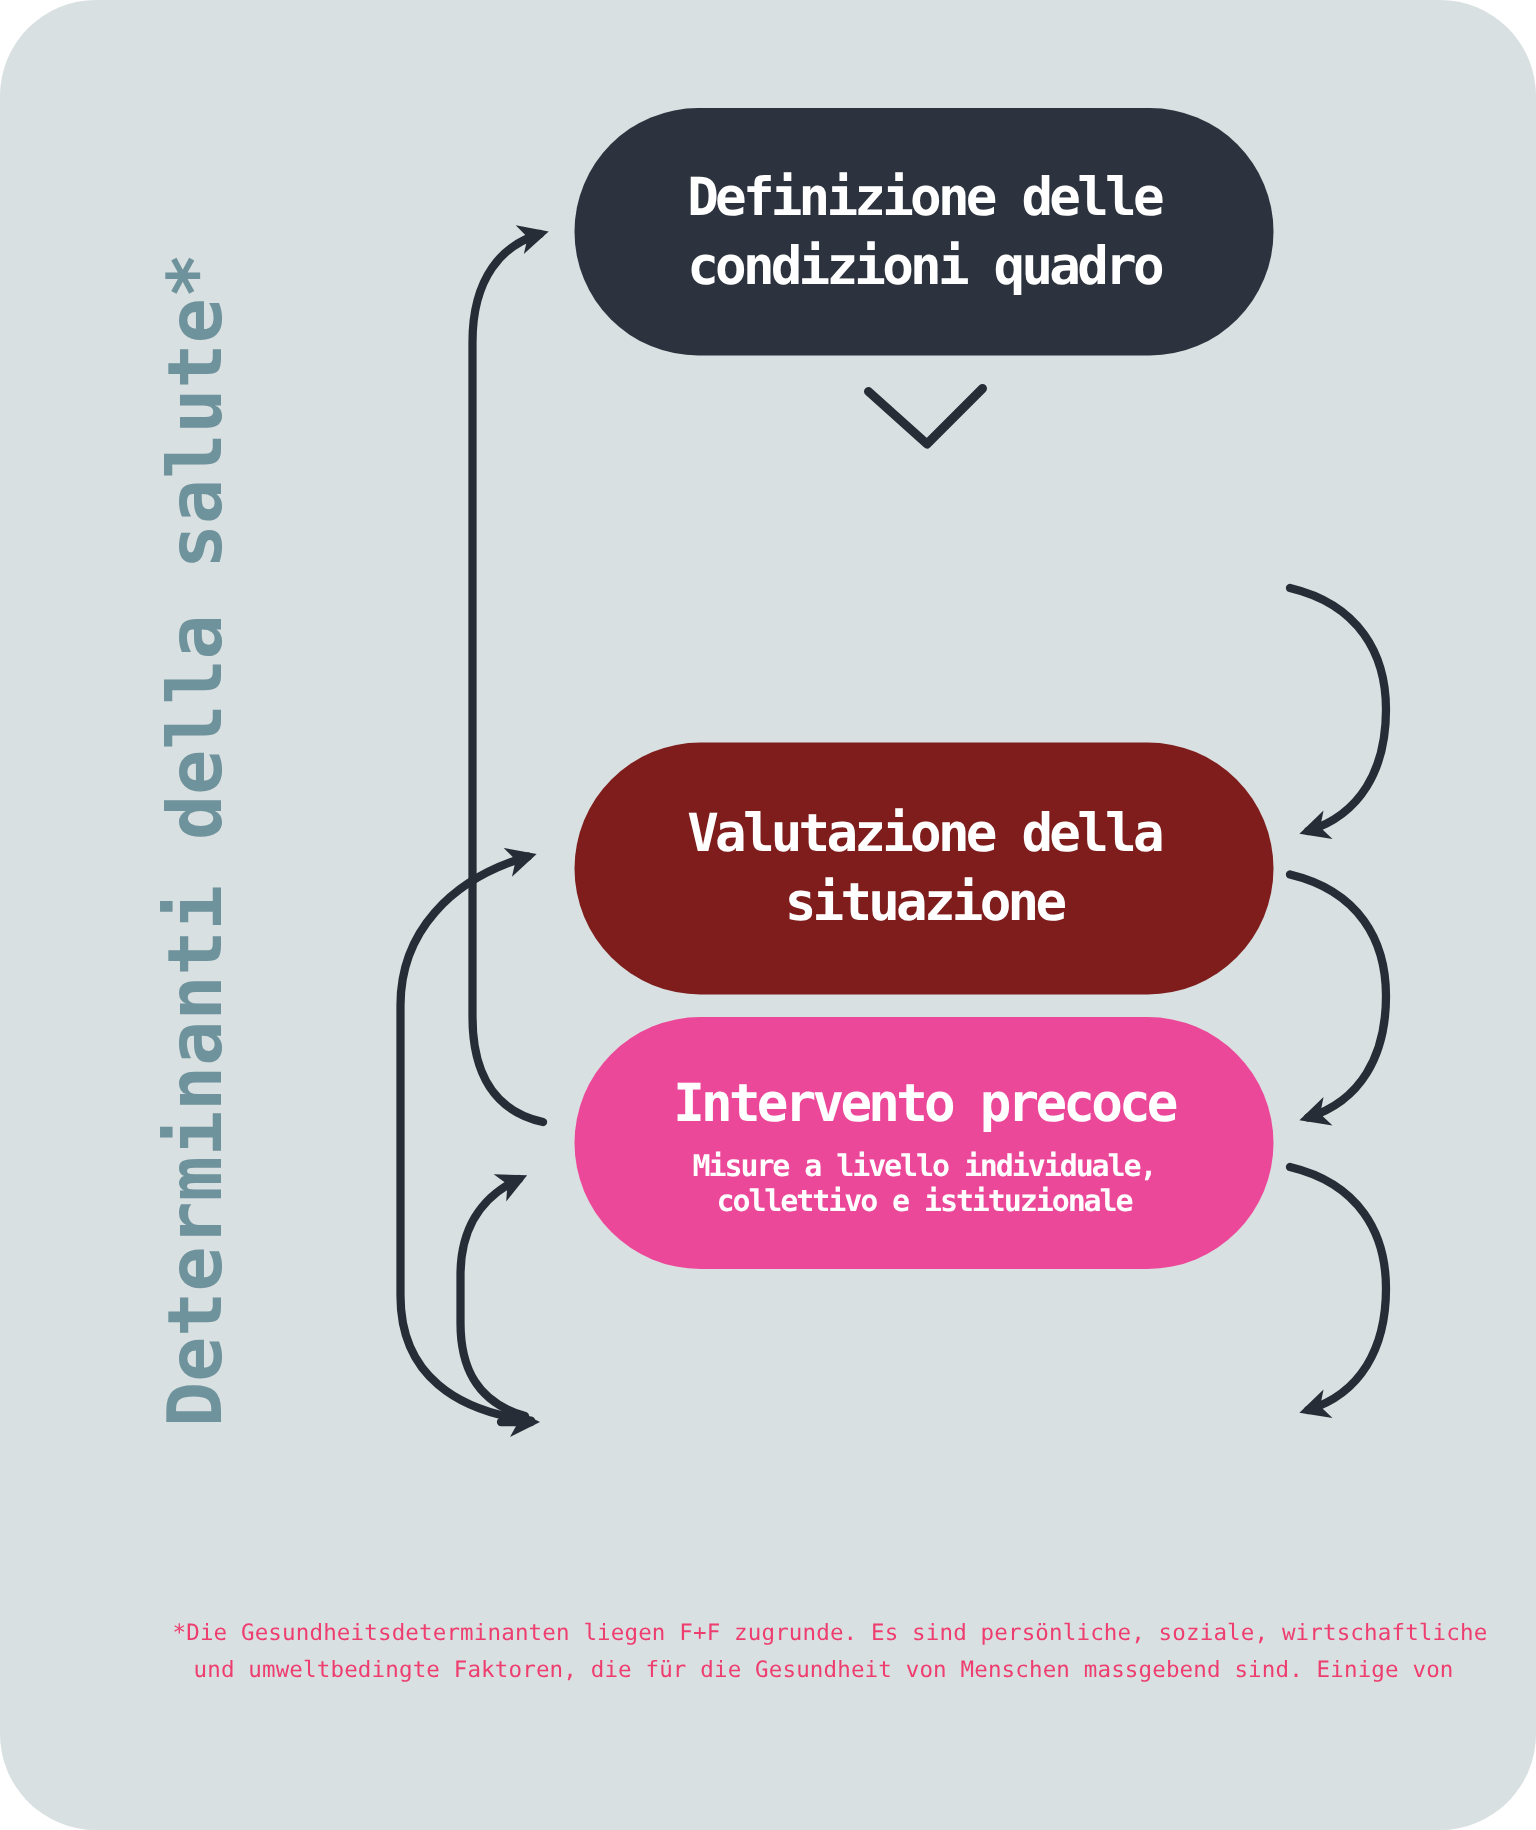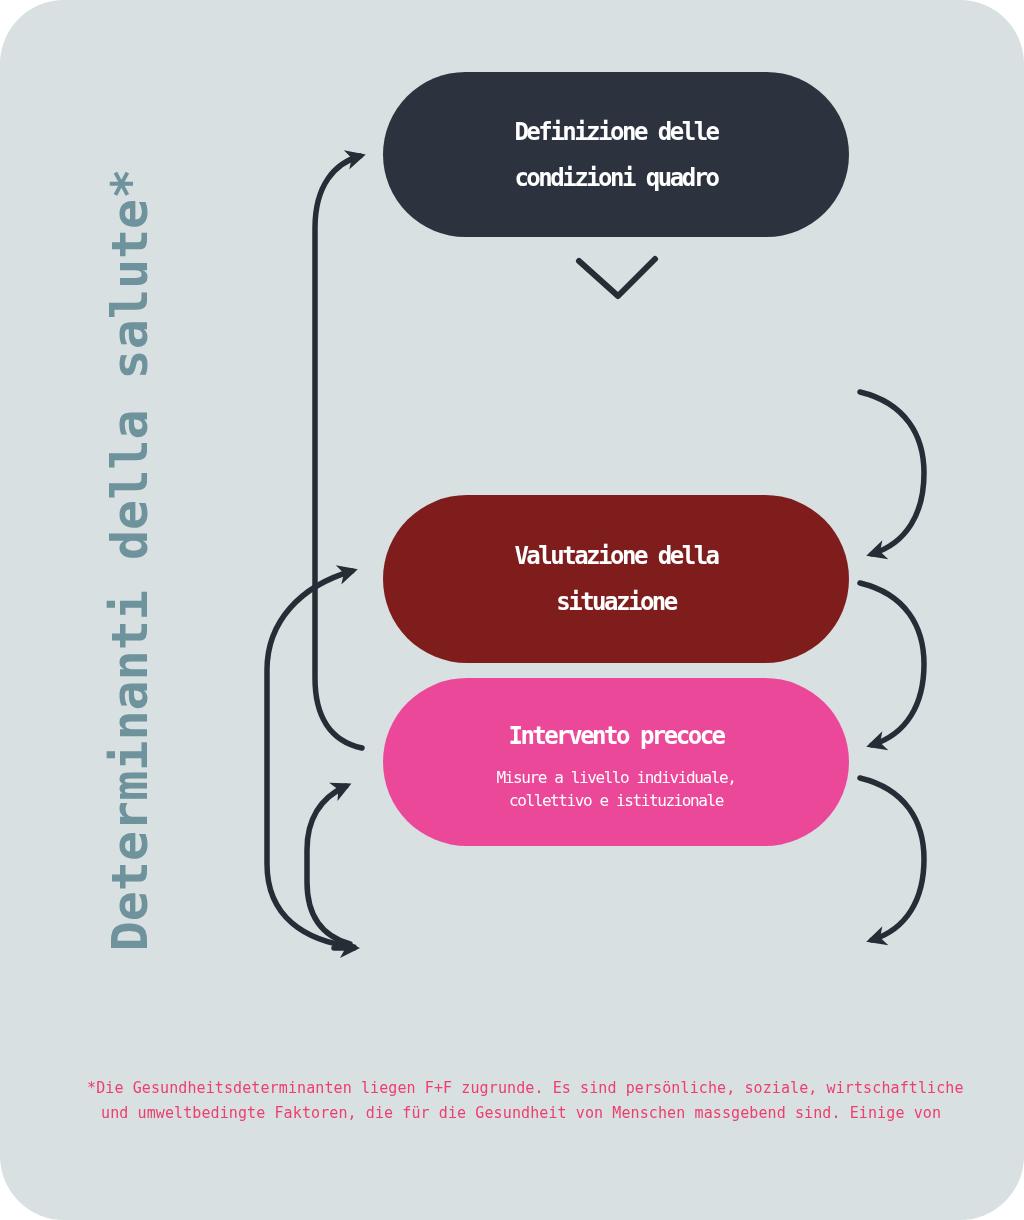--- a/index.html
+++ b/index.html
@@ -16,34 +16,34 @@
     font-size:50px;font-weight:bold;letter-spacing:0px;
     color:#6f939c;
   }
   .box{
     position:absolute;left:383px;width:466px;height:168px;
     border-radius:84px;
     display:flex;flex-direction:column;align-items:center;justify-content:center;
     text-align:center;color:#ffffff;
   }
   .box-title{
-    font-size:24px;font-weight:bold;letter-spacing:-2.5px;
+    font-size:35px;font-weight:bold;letter-spacing:-2.5px;
     line-height:46px;white-space:pre-line;
   }
   .box-subtitle{
-    font-size:16px;font-weight:normal;letter-spacing:-1.4px;
+    font-size:20px;font-weight:bold;letter-spacing:-1.4px;
     line-height:23px;white-space:pre-line;margin-top:7px;
   }
   .box-definizione{top:72px;height:165px;background:#2d333e;}
   .box-rilevamento{top:313px;background:#7a7983;}
   .box-valutazione-situazione{top:495px;background:#7f1d1d;}
   .box-intervento{top:678px;background:#ec4899;}
   .box-valutazione{top:860px;background:#7a7983;}
   .footnote{
-    position:absolute;left:87px;top:1076px;width:900px;
+    position:absolute;left:115px;top:1076px;width:900px;
     color:#ee3d6f;font-size:15px;font-weight:normal;
     line-height:24.5px;letter-spacing:0.1px;
   }
   .fn-line{padding-left:14px;}
   .fn-line.first{text-indent:-14px;}
 </style>
 </head>
 <body>
 
 <div class="card">

